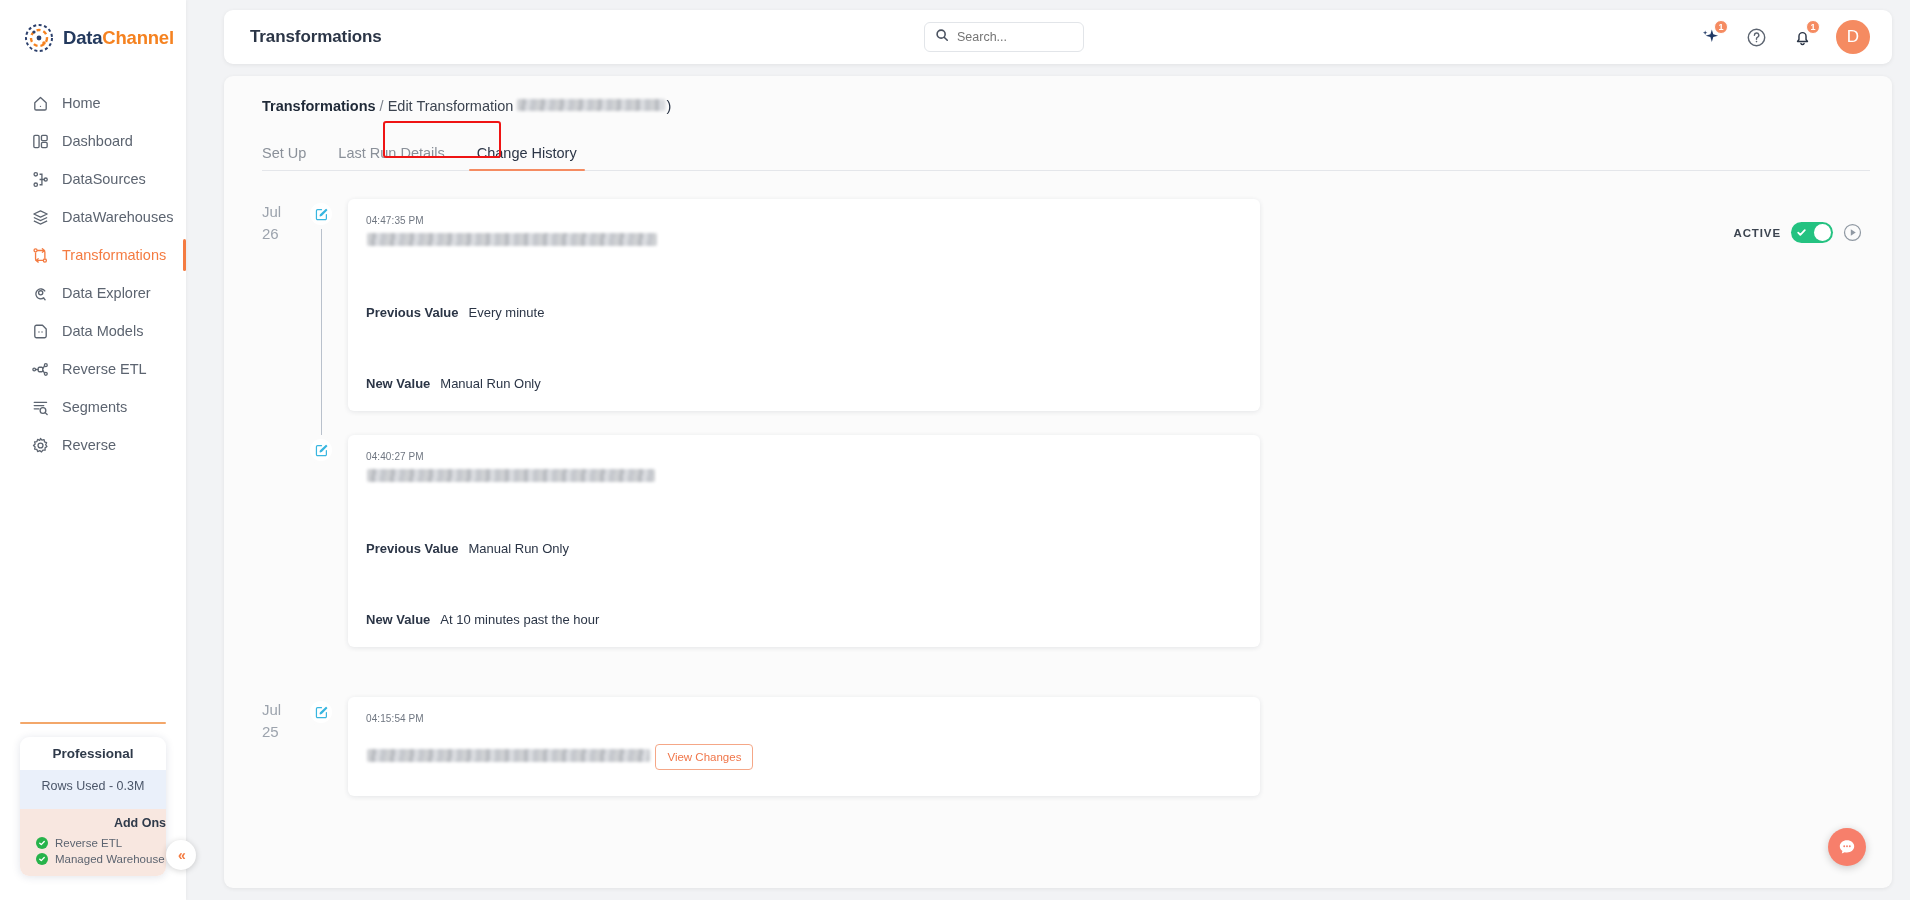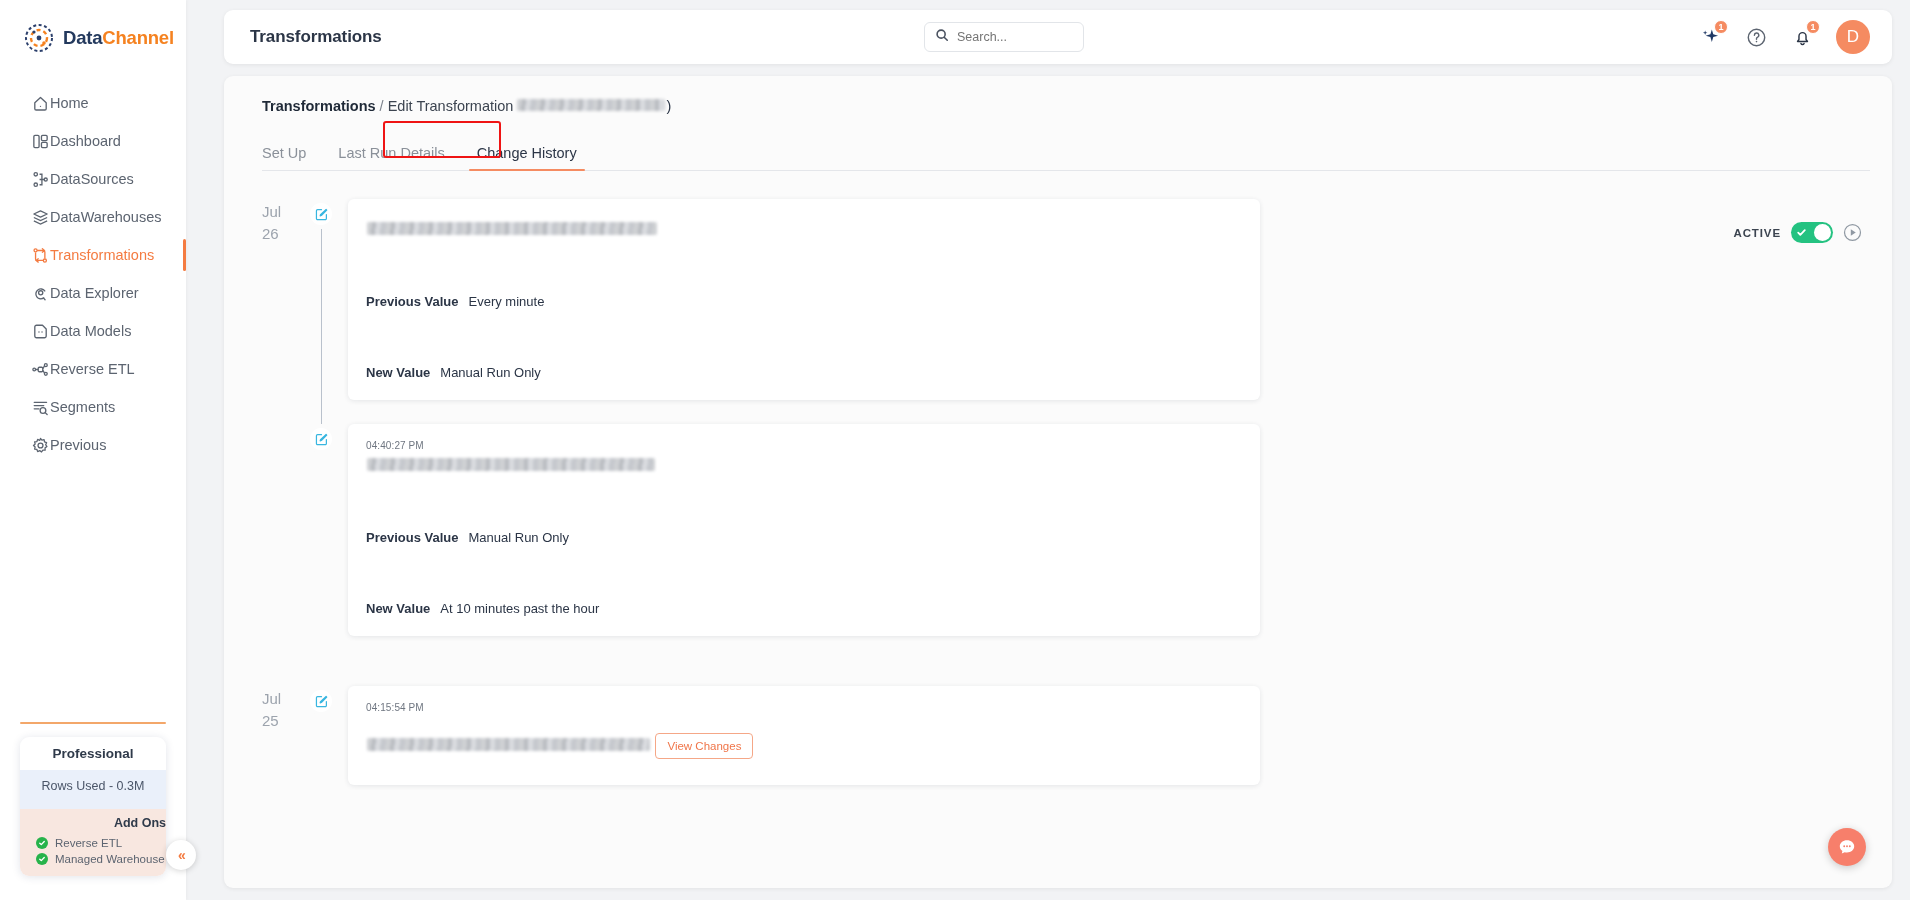--- a/index.html
+++ b/index.html
@@ -19,21 +19,21 @@
     box-shadow: 1px 0 3px rgba(0,0,0,0.04);
   }
   .brand { height: 76px; display: flex; align-items: center; padding-left: 24px; gap: 9px; }
   .brand-logo { width: 30px; height: 30px; position: relative; flex: none; }
   .brand-text { font-size: 18.5px; font-weight: bold; letter-spacing: -0.2px; white-space: nowrap; }
   .brand-text .b1 { color: #23395d; }
   .brand-text .b2 { color: #f58220; }
 
   .nav { margin-top: 8px; display: flex; flex-direction: column; }
   .nav-item {
-    height: 38px; display: flex; align-items: center; gap: 0;
+    height: 38px; display: flex; align-items: center; gap: 12px;
     padding-left: 30px; color: #5c6470; font-size: 14.5px;
     position: relative; cursor: pointer; text-decoration: none;
   }
   .nav-item .ico { width: 20px; height: 20px; flex: none; display:flex; align-items:center; justify-content:center; }
   .nav-item .ico svg { width: 19px; height: 19px; display:block; }
   .nav-item.active { color: #f47b41; }
   .nav-item.active .accent {
     position: absolute; right: 0px; top: 3px; width: 3px; height: 32px;
     background: #f47b41; border-radius: 2px;
   }
@@ -296,21 +296,21 @@
           </span>
         <span>Segments</span>
       </a>
       <a class="nav-item">
         <span class="ico">
             <svg viewBox="0 0 20 20" fill="none" stroke="currentColor" stroke-width="1.35">
               <circle cx="10" cy="10" r="2.6"></circle>
               <path d="M10 2.6 11.5 4.4 13.8 3.8 14.2 6.2 16.4 7 15.4 9.2 16.8 11.1 14.8 12.5 14.9 14.9 12.5 14.8 11.1 16.8 9.2 15.4 7 16.4 6.2 14.2 3.8 13.8 4.4 11.5 2.6 10 4.4 8.5 3.8 6.2 6.2 5.8 7 3.6 9.2 4.6z" stroke-linejoin="round"></path>
             </svg>
           </span>
-        <span>Previous</span>
+        <span>Reverse</span>
       </a>
     </nav>
 
     <div class="spacer"></div>
 
     <div class="plan-wrap">
       <div class="plan-divider"></div>
       <div class="plan-card">
         <div class="plan-title">Professional</div>
         <div class="plan-rows">Rows Used - 0.3M</div>
@@ -422,20 +422,21 @@
             <div class="tl-line" style="top:30px;bottom:0;"></div>
             <div class="tl-icon">
                 <svg viewBox="0 0 16 16" fill="none" stroke="currentColor" stroke-width="1.3">
                   <path d="M12.9 2.6 13.6 3.3 7.8 9.1 6.6 9.4 6.9 8.2z" stroke-linejoin="round"></path>
                   <path d="M13.2 8v4.2a1.2 1.2 0 0 1-1.2 1.2H3.8a1.2 1.2 0 0 1-1.2-1.2V4a1.2 1.2 0 0 1 1.2-1.2H8" stroke-linecap="round"></path>
                 </svg>
               </div>
           </div>
           <div>
             <div class="card">
+              <div class="card-time">04:47:35 PM</div>
               <div class="redact card-redact" style="width:290px;"></div>
               <div class="kv">
                 <span class="k">Previous Value</span>
                 <span class="v">Every minute</span>
               </div>
               <div class="kv">
                 <span class="k">New Value</span>
                 <span class="v">Manual Run Only</span>
               </div>
             </div>

